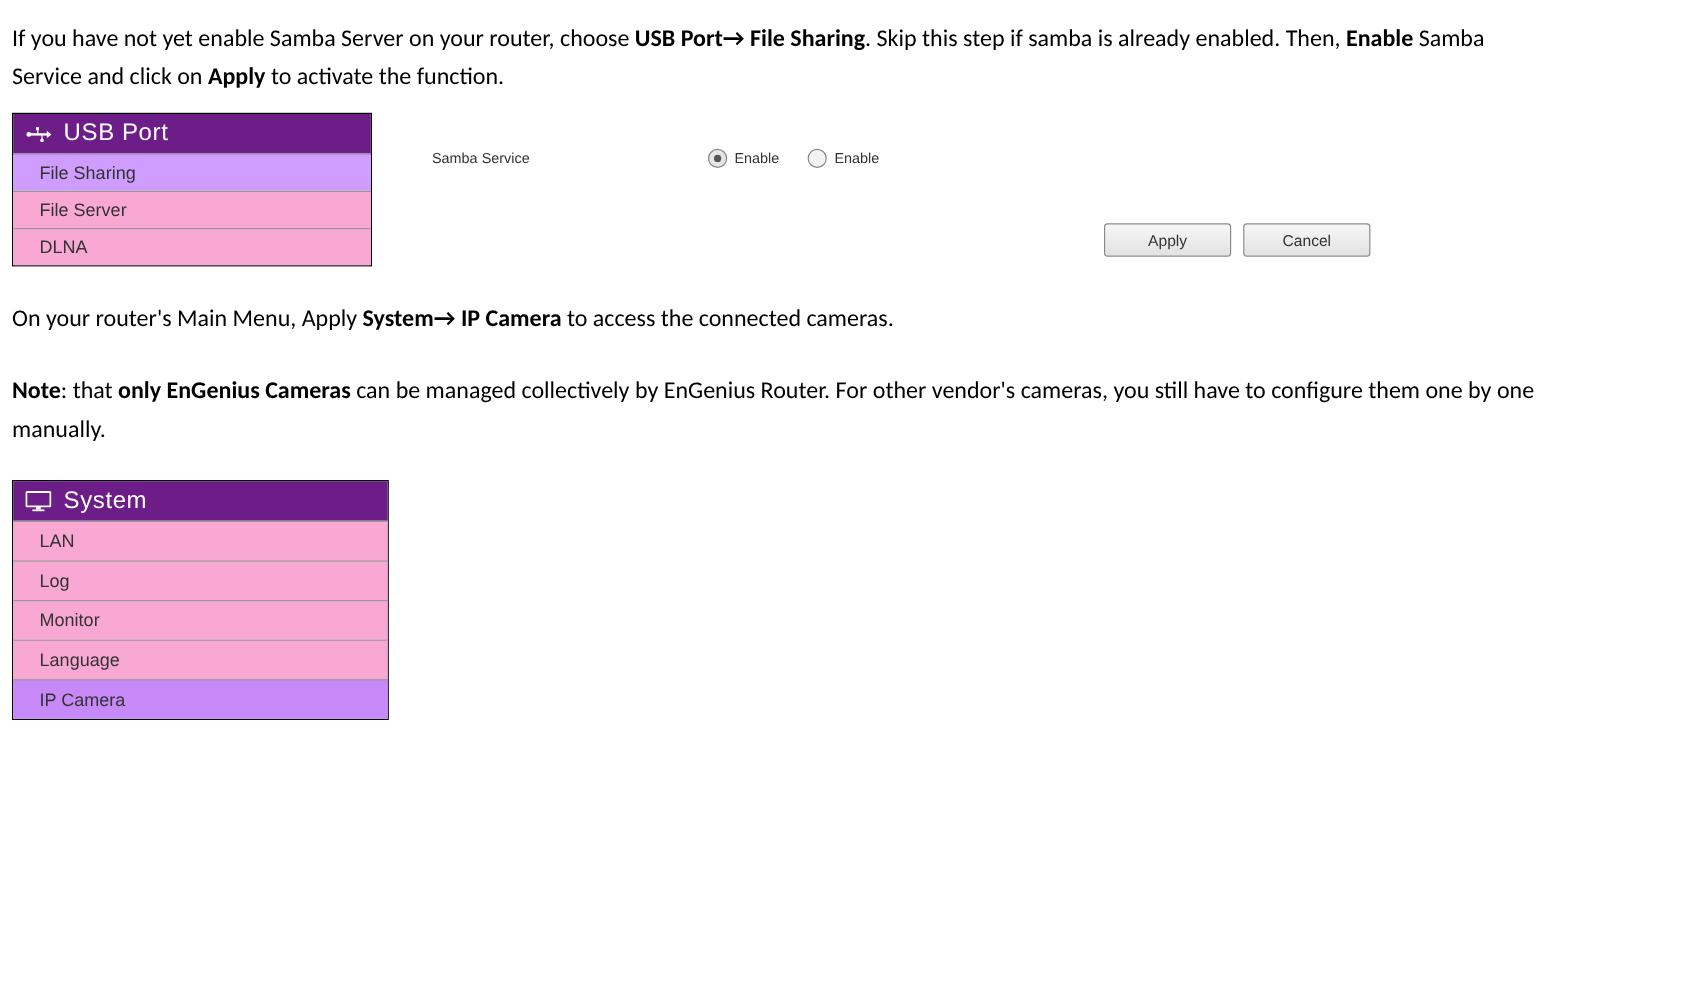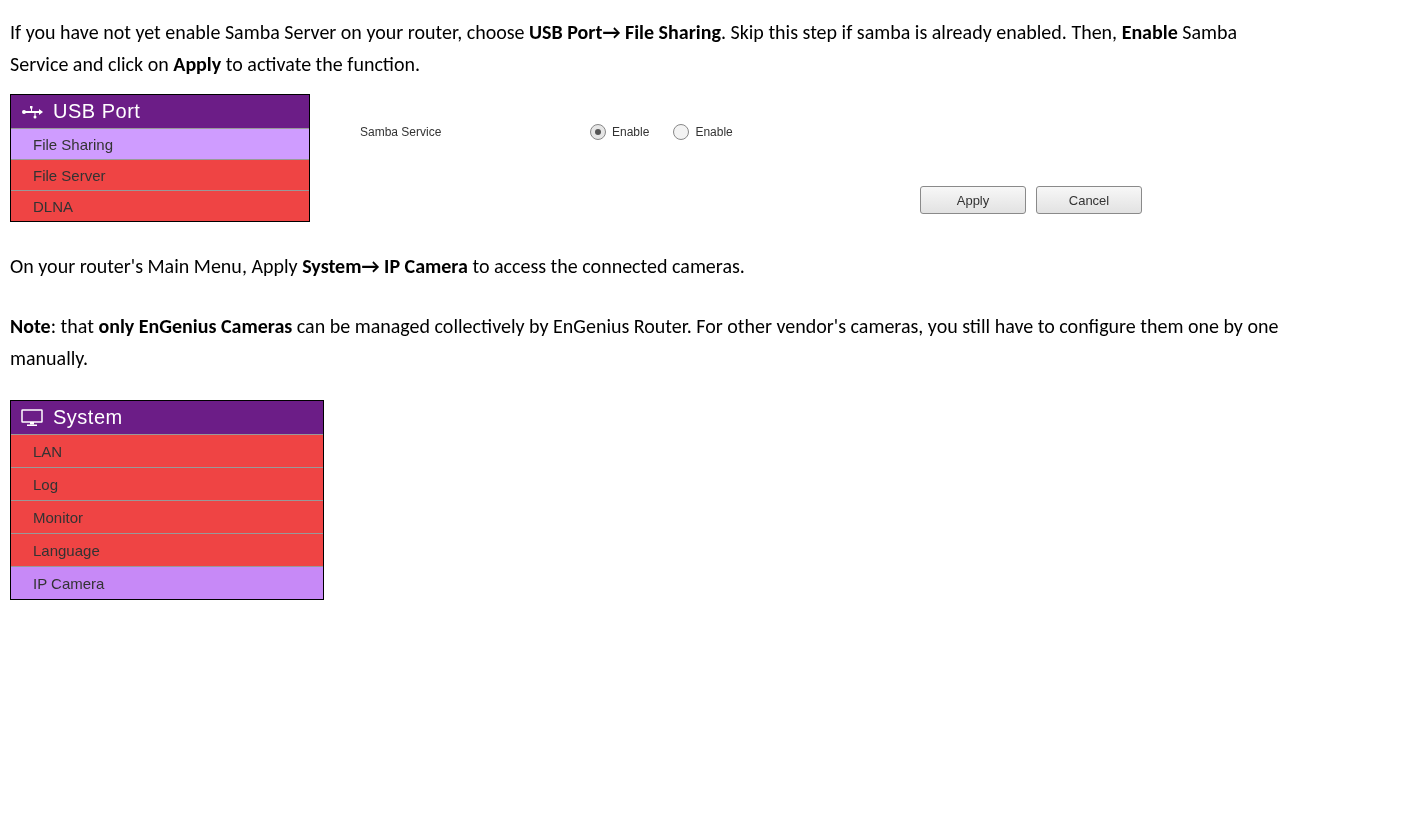--- a/index.html
+++ b/index.html
@@ -44,21 +44,21 @@
   .menu-header .mh-icon { flex: 0 0 auto; display:flex; align-items:center;}
   .menu-item {
     height: 30px;
     display: flex;
     align-items: center;
     padding-left: 22px;
     font-size: 15px;
     font-family: Arial, Helvetica, sans-serif;
     color: #333;
     border-top: 1px solid #999;
-    background: #ef4444;
+    background: #f9a8d4;
   }
   .menu-item.selected1 { background: #cf9cff; color:#333; }
   .menu-item.selected2 { background: #c789f7; color:#333; }
 
   
   .row1 {
     display: flex;
     align-items: flex-start;
     gap: 40px;
     margin-top:4px;

